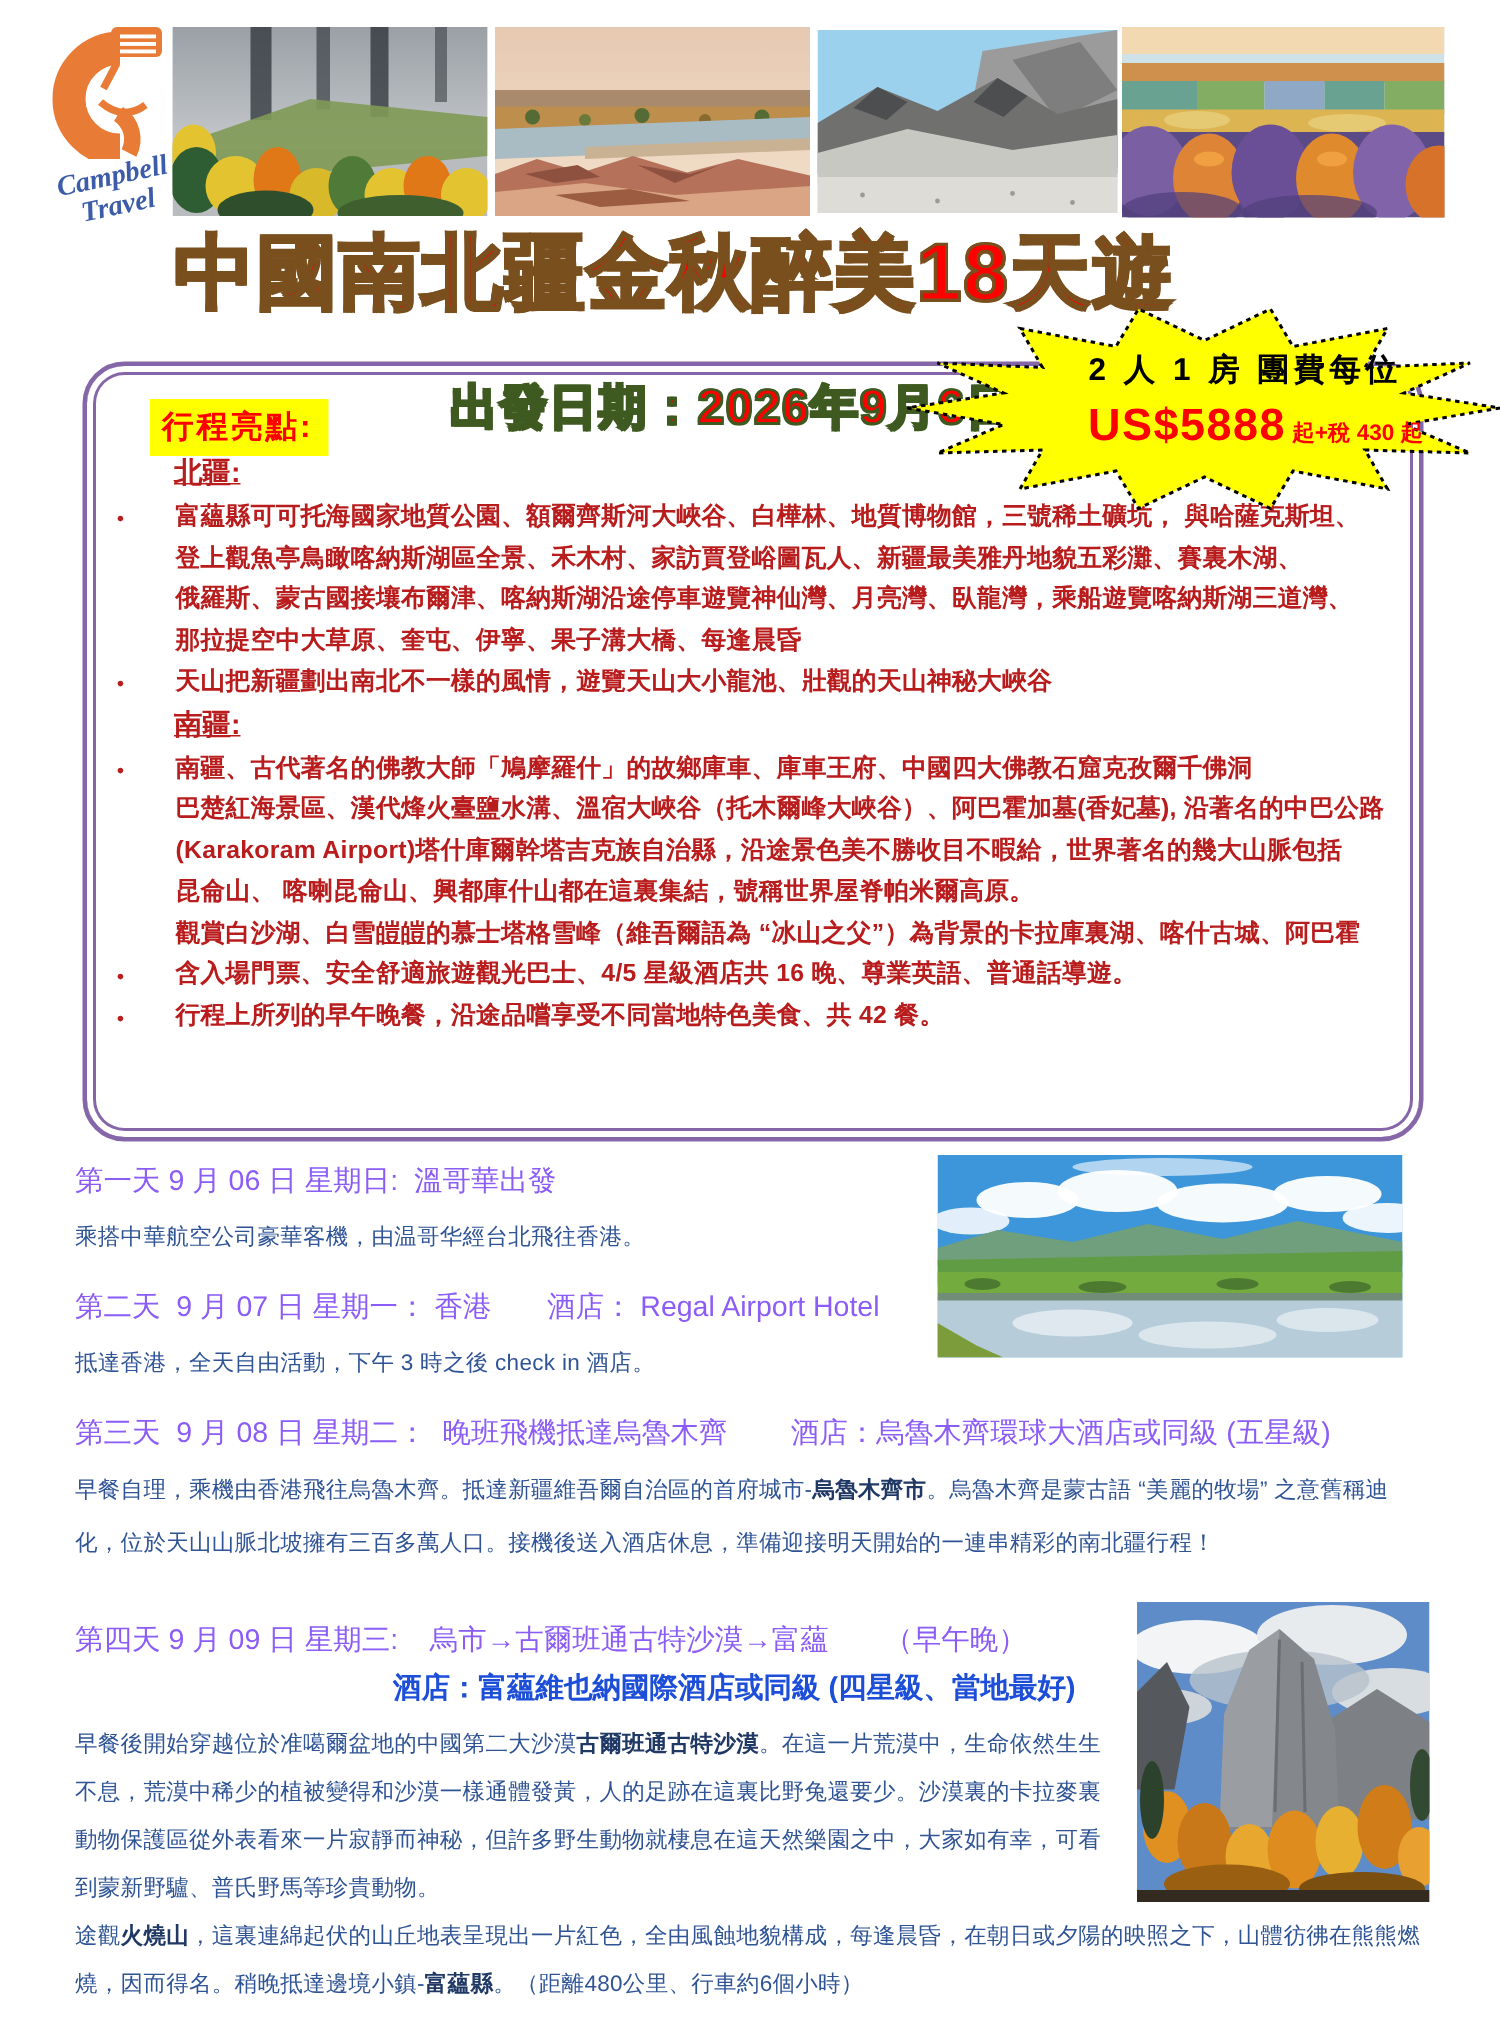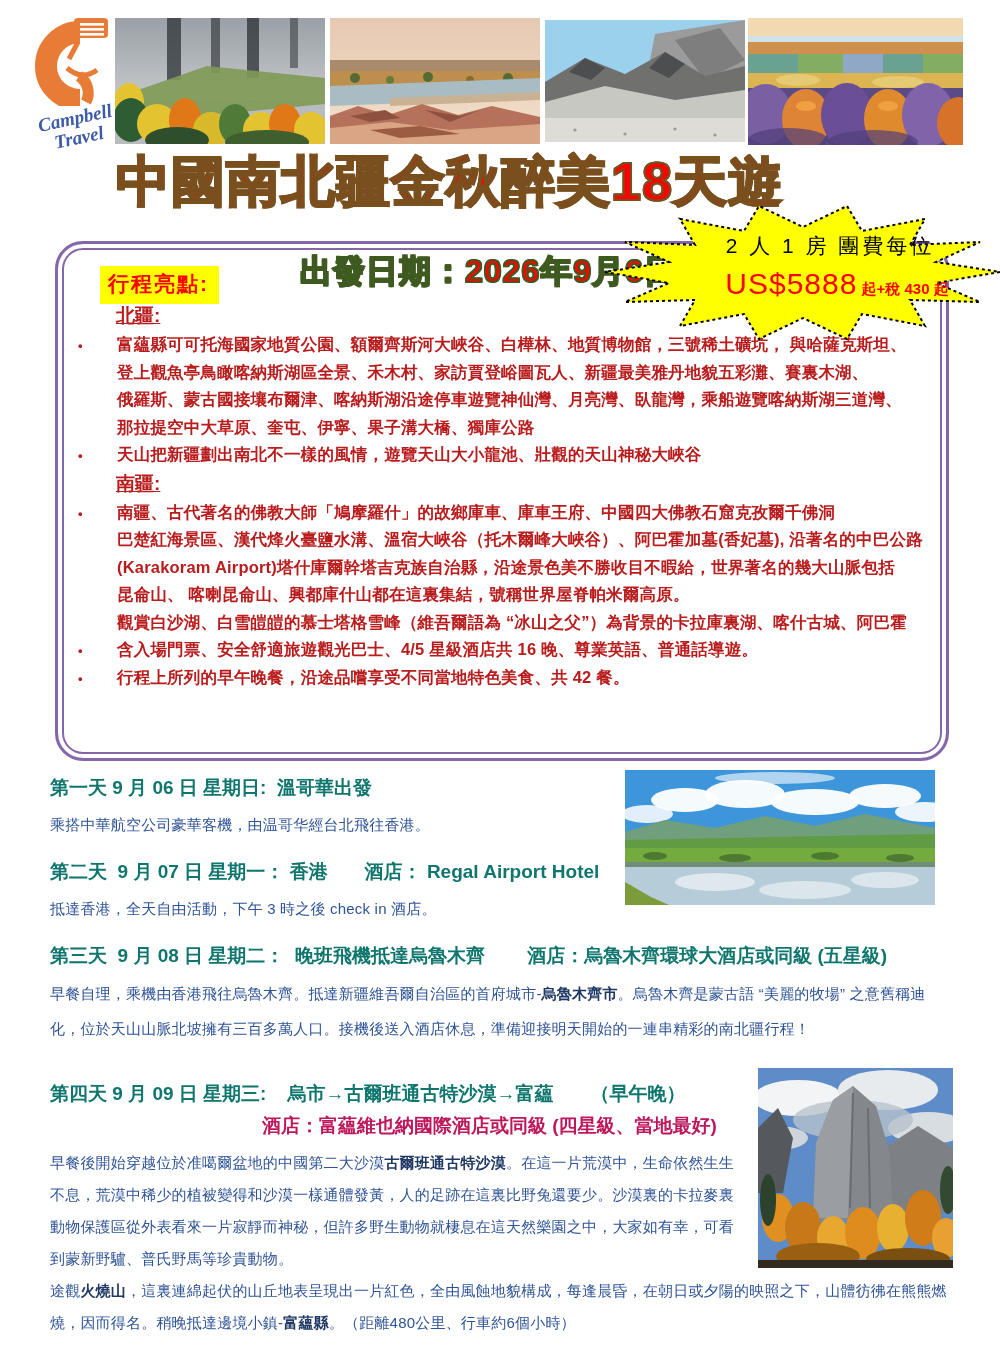--- a/index.html
+++ b/index.html
@@ -33,23 +33,23 @@
     font-size:54px;font-weight:bold;color:#FF0000;letter-spacing:1px;
     -webkit-text-stroke:2px #7a4f1e;
     text-shadow:1px 1px 0 #7a4f1e,-1px -1px 0 #7a4f1e,1px -1px 0 #7a4f1e,-1px 1px 0 #7a4f1e;
     white-space:nowrap;
   }
 
   
   .burst{left:600px;top:200px;width:400px;height:145px;z-index:5;}
   .burst svg{position:absolute;left:0;top:0;}
   .burst-text{position:absolute;left:70px;top:32px;width:320px;text-align:center;}
-  .burst-line1{font-size:21px;font-weight:normal;color:#000000;letter-spacing:3px;white-space:nowrap;}
+  .burst-line1{font-size:21px;font-weight:bold;color:#000000;letter-spacing:3px;white-space:nowrap;}
   .burst-line2{margin-top:7px;white-space:nowrap;padding-left:14px;}
-  .burst-price{font-size:30px;font-weight:normal;color:#FF0000;letter-spacing:1px;}
+  .burst-price{font-size:30px;font-weight:bold;color:#FF0000;letter-spacing:1px;}
   .burst-suffix{font-size:15px;font-weight:bold;color:#FF0000;}
 
   
   .hl-box{
     left:55px;top:241px;width:888px;height:514px;
     border:3px solid #8566A8;border-radius:28px;
     box-shadow:inset 0 0 0 4px #ffffff, inset 0 0 0 6px #8566A8;
     background:#ffffff;z-index:1;
   }
   .hl-label{
@@ -71,22 +71,22 @@
   .hl-line{position:relative;padding-left:45px;font-size:16.5px;line-height:27.5px;
     font-weight:600;letter-spacing:0.2px;white-space:pre;}
   .blt{position:absolute;left:6px;top:1px;font-size:13px;}
 
   
   .day{left:50px;width:900px;color:#2F5496;}
   .day1{top:772px;}
   .day2{top:856px;}
   .day3{top:940px;}
   .day4{top:1078px;}
-  .day-heading{color:#0f766e;font-weight:bold;font-size:19px;line-height:31px;white-space:pre-wrap;}
-  .day-heading2{color:#be185d;font-weight:bold;font-size:19px;line-height:34px;padding-left:212px;white-space:pre-wrap;}
+  .day-heading{color:#8b5cf6;font-weight:normal;font-size:19px;line-height:31px;white-space:pre-wrap;}
+  .day-heading2{color:#1d4ed8;font-weight:bold;font-size:19px;line-height:34px;padding-left:212px;white-space:pre-wrap;}
   .day-body{margin-top:5px;font-size:15px;letter-spacing:0.2px;}
   .day1 .day-body,.day2 .day-body{line-height:34px;}
   .day3 .day-body{line-height:35px;}
   .day4 .day-body{line-height:32px;margin-top:4px;}
   .day-para{margin:0;}
   .day4 .day-para.narrow{margin-right:212px;}
   .bold{font-weight:bold;color:#1F3864;}
 </style>
 </head>
 <body>
@@ -220,21 +220,21 @@
 
 <div class="abs hl-box"></div>
 <div class="abs hl-label">行程亮點:</div>
 <div class="abs departure">出發日期：2026年9月6日</div>
 <div class="abs hl-items">
     <div class="hl-heading">北疆:</div>
     <div class="hl-line"><span class="blt">•</span></div>
     <div class="hl-line"><span>富蘊縣可可托海國家地質公園、額爾齊斯河大峽谷、白樺林、地質博物館，三號稀土礦坑， 與哈薩克斯坦、</span></div>
     <div class="hl-line"><span>登上觀魚亭鳥瞰喀納斯湖區全景、禾木村、家訪賈登峪圖瓦人、新疆最美雅丹地貌五彩灘、賽裏木湖、</span></div>
     <div class="hl-line"><span>俄羅斯、蒙古國接壤布爾津、喀納斯湖沿途停車遊覽神仙灣、月亮灣、臥龍灣，乘船遊覽喀納斯湖三道灣、</span></div>
-    <div class="hl-line"><span>那拉提空中大草原、奎屯、伊寧、果子溝大橋、獨庫公路</span></div>
+    <div class="hl-line"><span>那拉提空中大草原、奎屯、伊寧、果子溝大橋、每逢晨昏</span></div>
     <div class="hl-line"><span class="blt">•</span><span>天山把新疆劃出南北不一樣的風情，遊覽天山大小龍池、壯觀的天山神秘大峽谷</span></div>
     <div class="hl-heading">南疆:</div>
     <div class="hl-line"><span class="blt">•</span><span>南疆、古代著名的佛教大師「鳩摩羅什」的故鄉庫車、庫車王府、中國四大佛教石窟克孜爾千佛洞</span></div>
     <div class="hl-line"><span>巴楚紅海景區、漢代烽火臺鹽水溝、溫宿大峽谷（托木爾峰大峽谷）、阿巴霍加墓(香妃墓), 沿著名的中巴公路</span></div>
     <div class="hl-line"><span>(Karakoram Airport)塔什庫爾幹塔吉克族自治縣，沿途景色美不勝收目不暇給，世界著名的幾大山脈包括</span></div>
     <div class="hl-line"><span>昆侖山、 喀喇昆侖山、興都庫什山都在這裏集結，號稱世界屋脊帕米爾高原。</span></div>
     <div class="hl-line"><span>觀賞白沙湖、白雪皚皚的慕士塔格雪峰（維吾爾語為 “冰山之父”）為背景的卡拉庫裏湖、喀什古城、阿巴霍</span></div>
     <div class="hl-line"><span class="blt">•</span><span>含入場門票、安全舒適旅遊觀光巴士、4/5 星級酒店共 16 晚、尊業英語、普通話導遊。</span></div>
     <div class="hl-line"><span class="blt">•</span><span>行程上所列的早午晚餐，沿途品嚐享受不同當地特色美食、共 42 餐。</span></div>
   </div>

